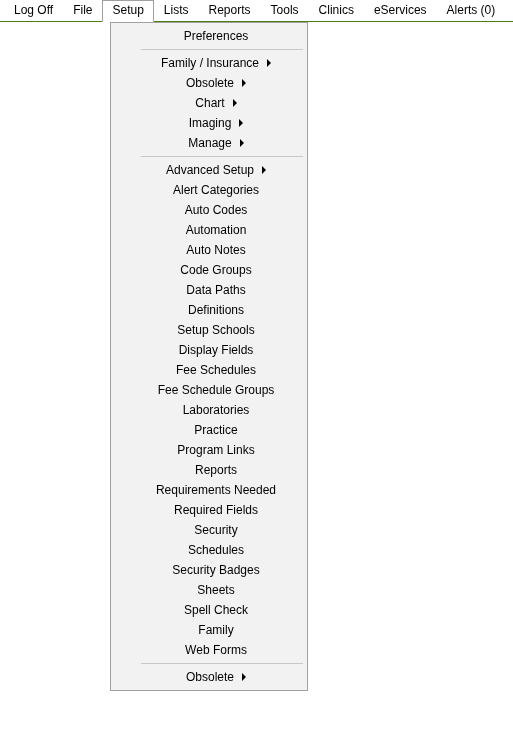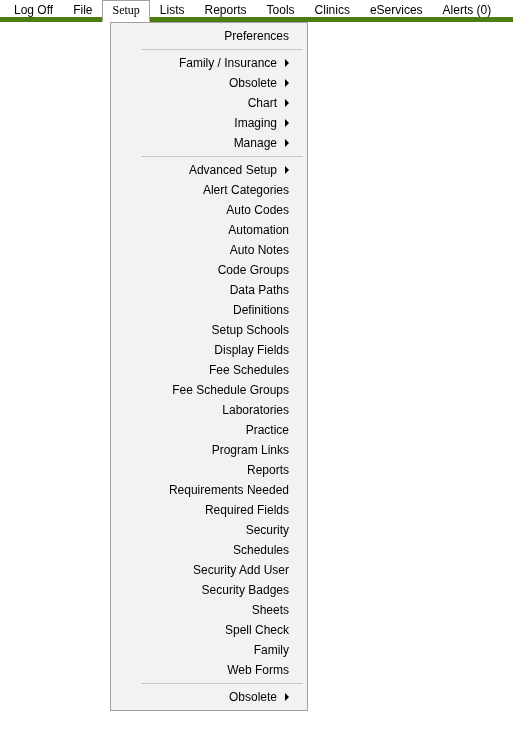--- a/index.html
+++ b/index.html
@@ -9,54 +9,53 @@
     height: 744px;
     font-family: Arial, Helvetica, sans-serif;
     font-size: 12px;
     background: #ffffff;
     color: #000000;
   }
   .menubar {
     display: flex;
     align-items: stretch;
     height: 22px;
-    border-bottom: 5px solid #4d7c0f;
+    border-bottom: 1px solid #4d7c0f;
     padding: 0 4px;
     box-sizing: border-box;
     user-select: none;
   }
   .menubar .item {
     padding: 3px 10px 0 10px;
     cursor: default;
     white-space: nowrap;
     box-sizing: border-box;
     height: 22px;
   }
   .menubar .item.active {
     background: #ffffff;
     border: 1px solid #A0A0A0;
     border-bottom: 1px solid #ffffff;
     margin-bottom: -1px;
     padding: 2px 9px 0 9px;
-    font-family: Liberation Serif, serif;
   }
   .dropdown {
     position: absolute;
     top: 22px;
     left: 110px;
     width: 198px;
     background: #F2F2F2;
     border: 1px solid #A0A0A0;
     box-sizing: border-box;
     padding: 3px 2px;
   }
   .dropdown .mi {
     display: flex;
     align-items: center;
-    justify-content: flex-end;
+    justify-content: center;
     padding: 3px 16px 3px 30px;
     cursor: default;
     white-space: nowrap;
   }
   .dropdown .sep {
     height: 1px;
     background: #C8C8C8;
     margin: 3px 2px 3px 28px;
   }
   .arrow {
@@ -170,23 +169,20 @@
   <div class="mi">
     <span>Required Fields</span>
   </div>
   <div class="mi">
     <span>Security</span>
   </div>
   <div class="mi">
     <span>Schedules</span>
   </div>
   <div class="mi">
-    <span>Security Add User</span>
-  </div>
-  <div class="mi">
     <span>Security Badges</span>
   </div>
   <div class="mi">
     <span>Sheets</span>
   </div>
   <div class="mi">
     <span>Spell Check</span>
   </div>
   <div class="mi">
     <span>Family</span>

